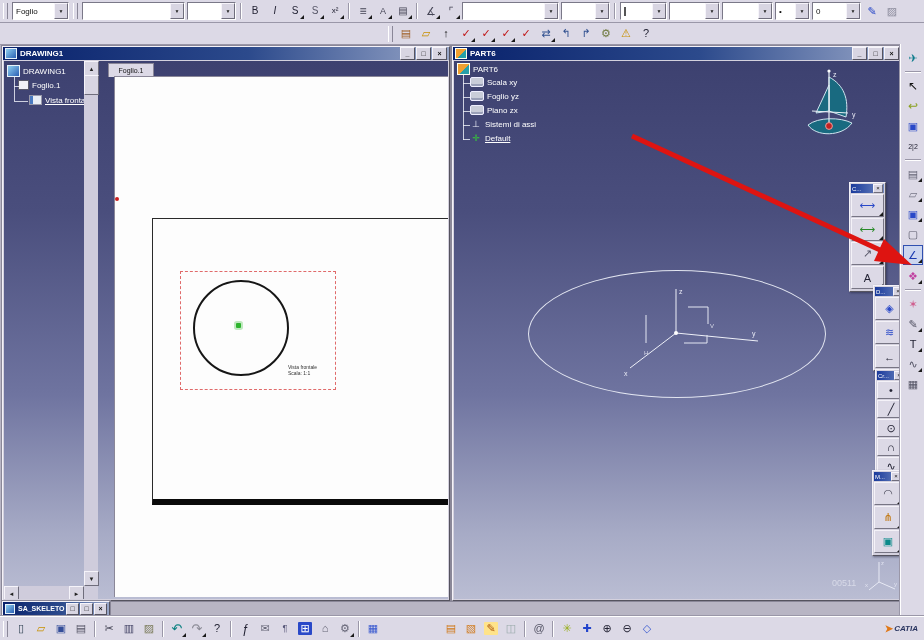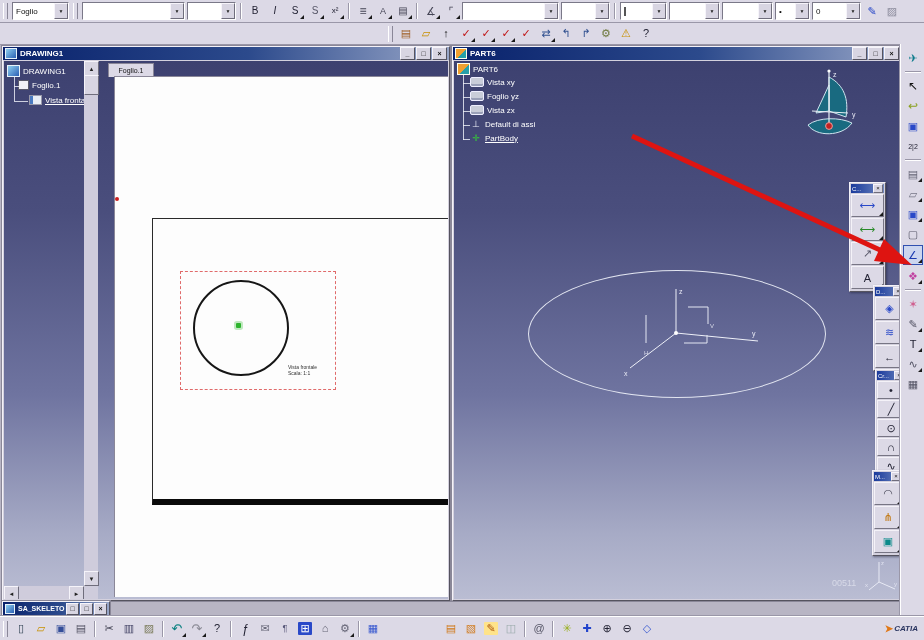--- a/index.html
+++ b/index.html
@@ -316,37 +316,37 @@
   </div>
   <div class="winbody">
 
     <div style="position:absolute;left:0;top:0;width:140px;height:160px">
         <div class="titem" style="left: 3px; top: 2px;">
           <span class="tico ico-part"></span>
           <span>PART6</span>
         </div>
         <div class="titem" style="left: 16px; top: 16px;">
           <span class="tico ico-plane"></span>
-          <span>Vista xy</span>
+          <span>Scala xy</span>
         </div>
         <div class="titem" style="left: 16px; top: 30px;">
           <span class="tico ico-plane"></span>
           <span>Foglio yz</span>
         </div>
         <div class="titem" style="left: 16px; top: 44px;">
           <span class="tico ico-plane"></span>
-          <span>Vista zx</span>
+          <span>Piano zx</span>
         </div>
         <div class="titem" style="left: 16px; top: 58px;">
           <span class="tico ico-axes" style="color: rgb(232, 234, 245);">⊥</span>
-          <span>Default di assi</span>
+          <span>Sistemi di assi</span>
         </div>
         <div class="titem" style="left: 16px; top: 72px;">
           <span class="tico ico-body" style="color: rgb(53, 208, 53);">✛</span>
-          <span class="u">PartBody</span>
+          <span class="u">Default</span>
         </div>
       </div>
     <div class="tline" style="left:9px;top:14px;width:1px;height:65px"></div>
     <div class="tline" style="left:9px;top:22px;width:8px;height:1px"></div>
     <div class="tline" style="left:9px;top:36px;width:8px;height:1px"></div>
     <div class="tline" style="left:9px;top:50px;width:8px;height:1px"></div>
     <div class="tline" style="left:9px;top:64px;width:7px;height:1px"></div>
     <div class="tline" style="left:9px;top:78px;width:7px;height:1px"></div>
 
     <svg width="70" height="78" style="position:absolute;left:342px;top:4px">

